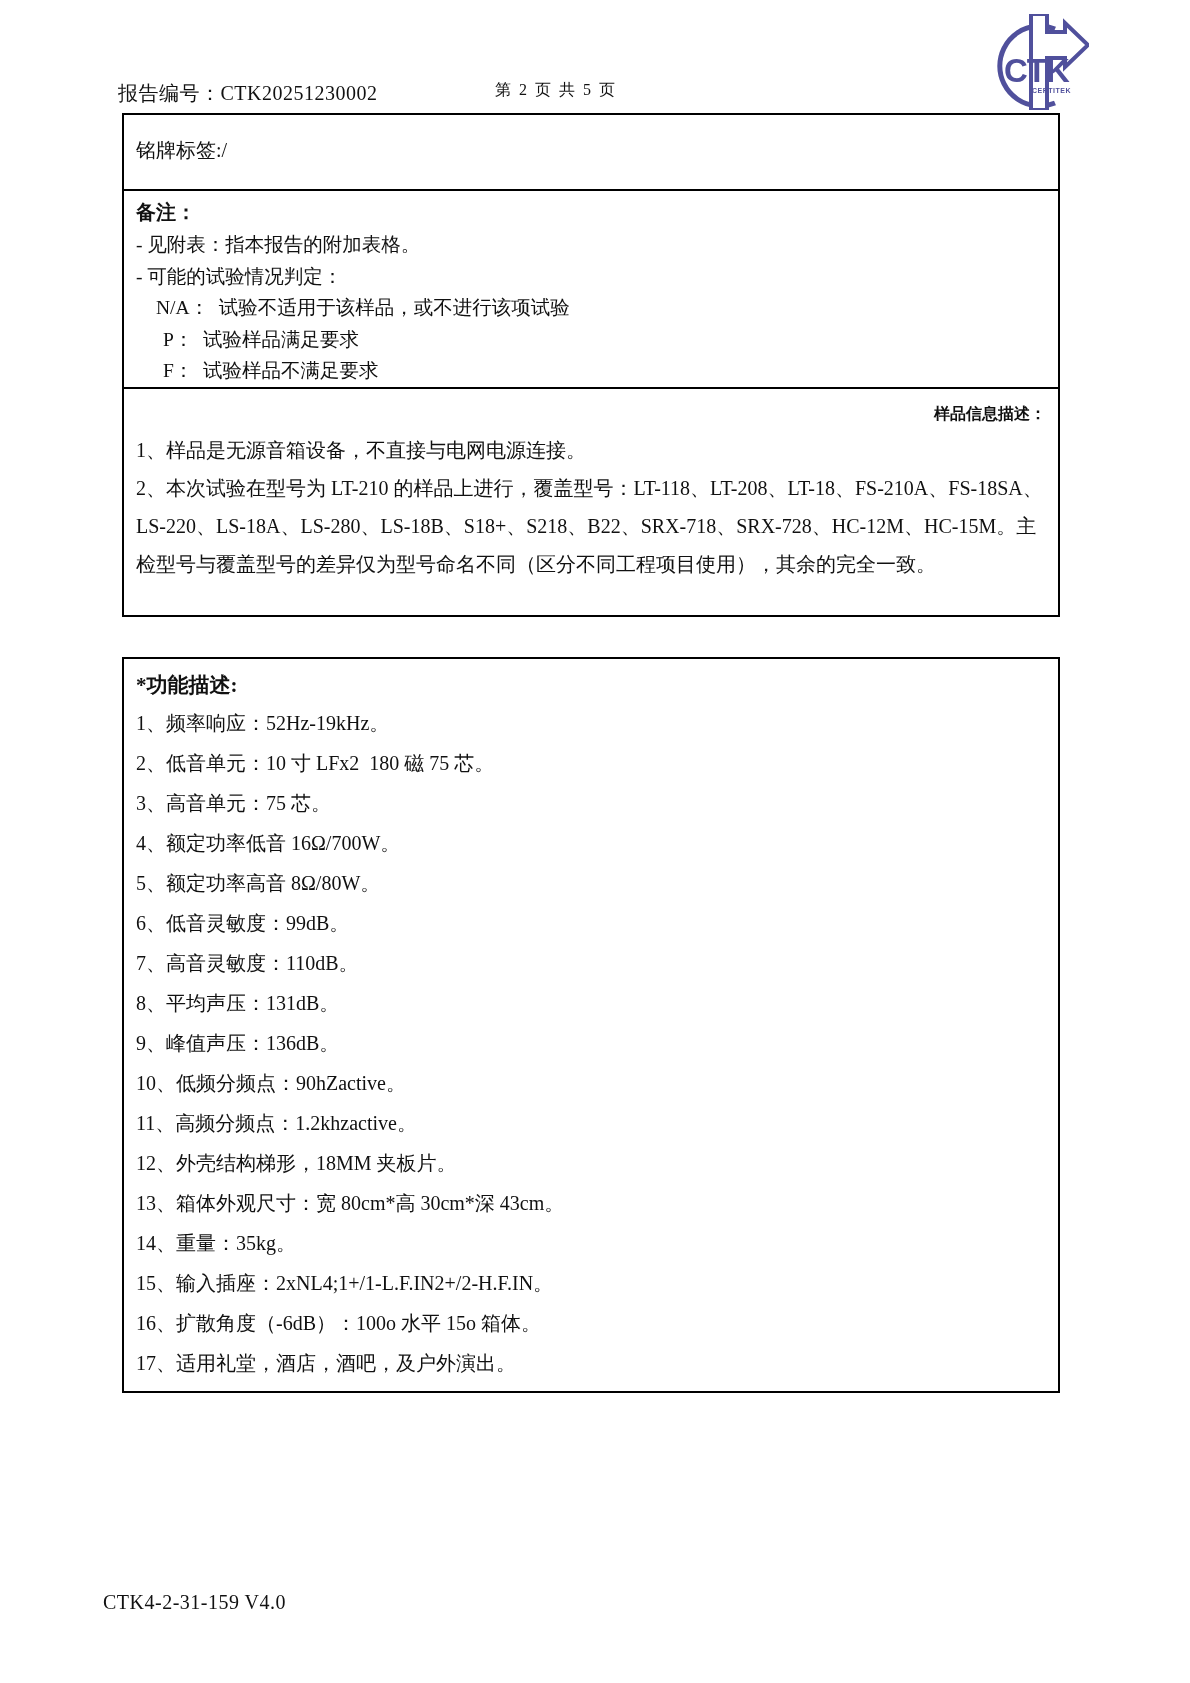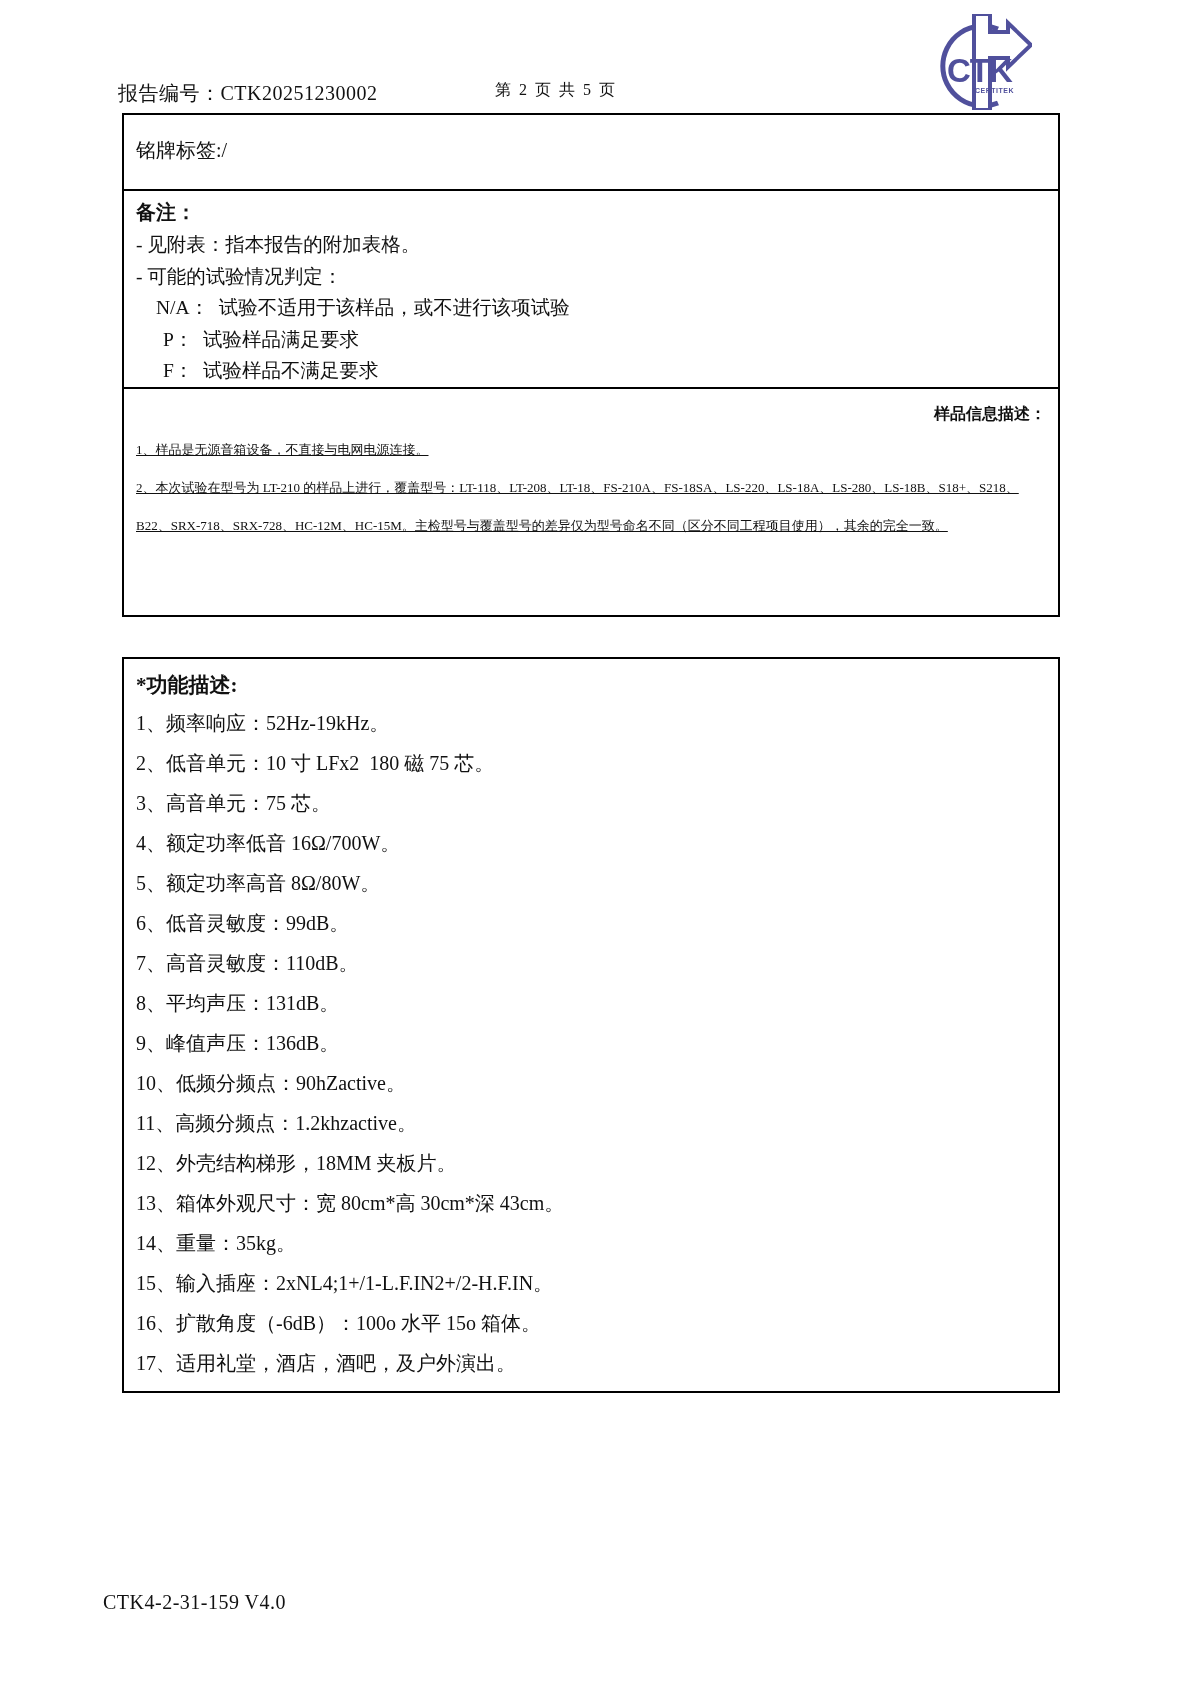--- a/index.html
+++ b/index.html
@@ -7,21 +7,21 @@
     position:relative;
     width:1190px;height:1683px;
     background:#ffffff;
     font-family:"Liberation Serif","DejaVu Serif",serif;
     color:#111111;
     overflow:hidden;
   }
   .abs{position:absolute;}
   .hdr-report{left:118px;top:80px;font-size:20px;letter-spacing:0.5px;}
   .hdr-page{left:495px;top:80px;font-size:16px;letter-spacing:2px;}
-  .logo{left:932px;top:14px;width:100px;height:96px;}
+  .logo{left:989px;top:14px;width:100px;height:96px;}
   .logo svg{width:100%;height:100%;}
 
   .tbl{
     left:122px;width:938px;
     border:2px solid #000;
     box-sizing:border-box;
     background:#fff;
   }
   .table1{top:113px;height:504px;}
   .table2{top:657px;height:736px;padding:8px 12px;}
@@ -30,21 +30,21 @@
   .row-notes{height:198px;}
   .row-nameplate{height:74px;padding-top:22px;font-size:20px;}
   .row-sample{height:224px;padding-top:8px;}
 
   .note-title{font-size:20px;font-weight:bold;line-height:34px;white-space:pre-wrap;}
   .note-line{font-size:19.5px;line-height:31.5px;white-space:pre-wrap;}
   .ind1{padding-left:20px;}
   .ind2{padding-left:27px;}
 
   .sample-title{font-size:16px;font-weight:bold;line-height:34px;text-align:right;}
-  .sample-par{font-size:13px;line-height:38px;white-space:pre-wrap;text-decoration:underline;}
+  .sample-par{font-size:20px;line-height:38px;white-space:pre-wrap;}
 
   .fn-title{font-size:21px;font-weight:bold;line-height:36px;}
   .fn-item{font-size:20px;line-height:40px;white-space:pre-wrap;}
 
   .footer{left:103px;top:1591px;font-size:20px;letter-spacing:0.5px;}
 </style>
 </head>
 <body>
 
 <div class="page">

